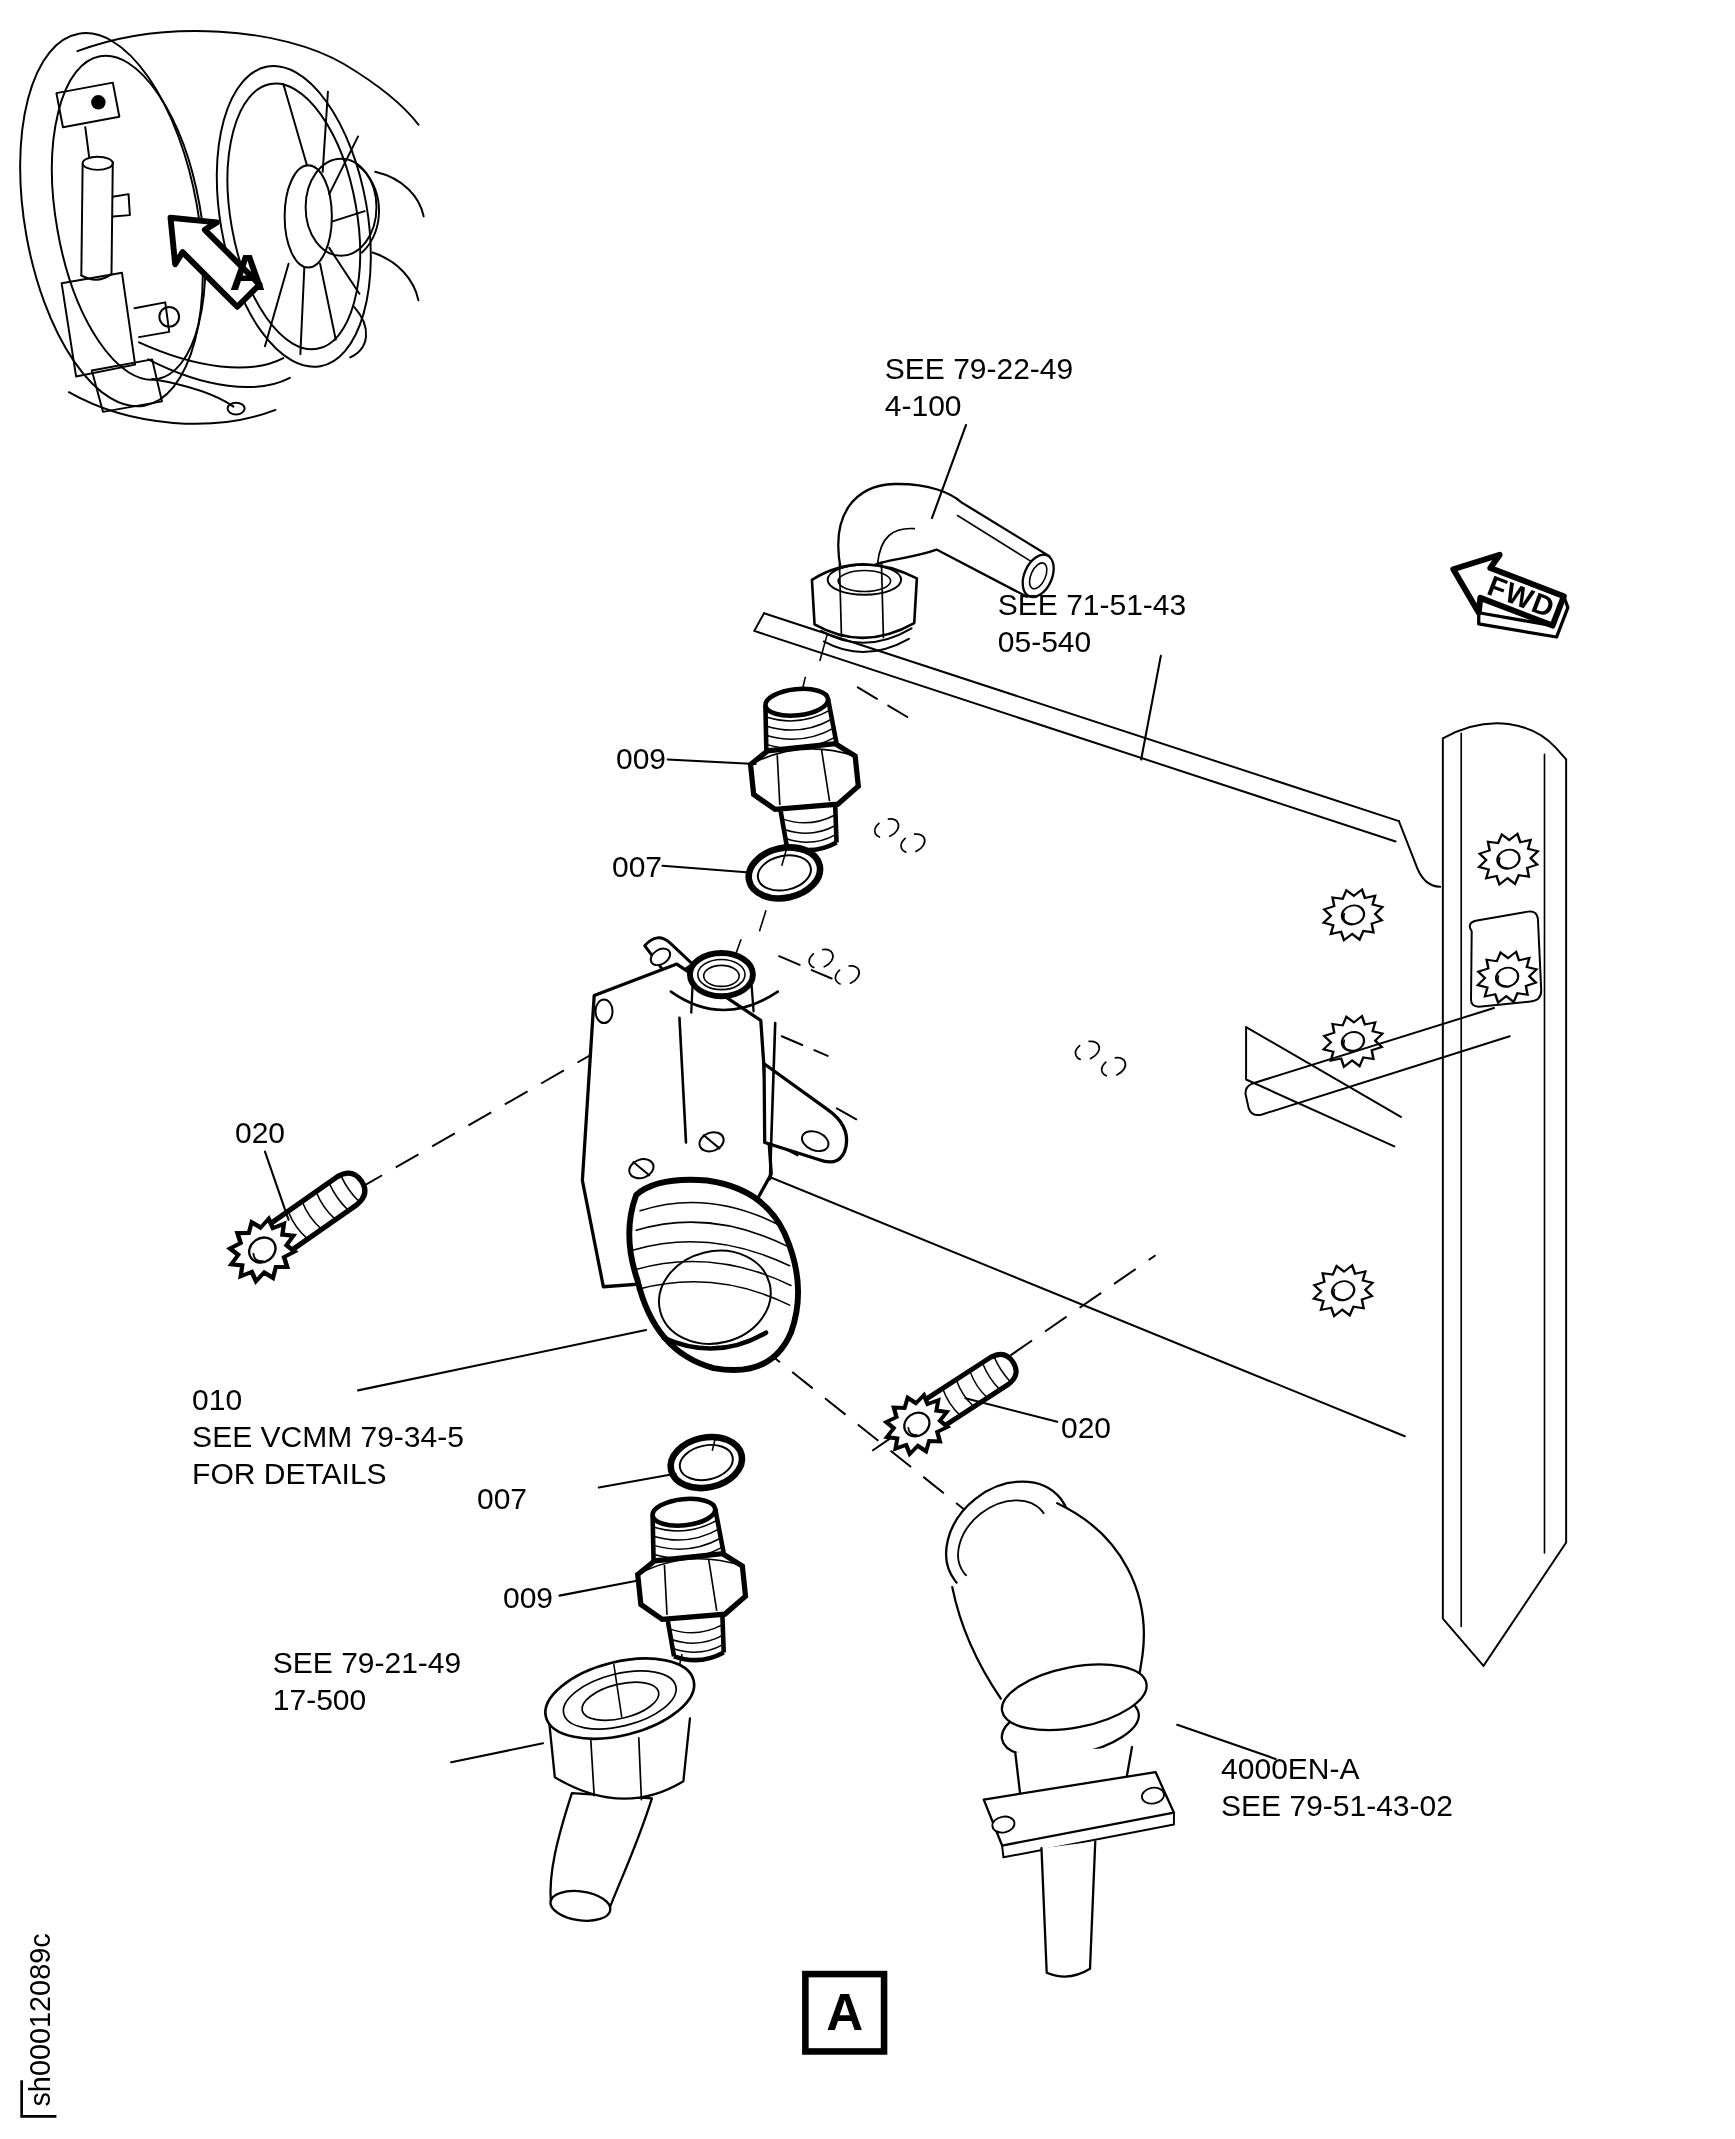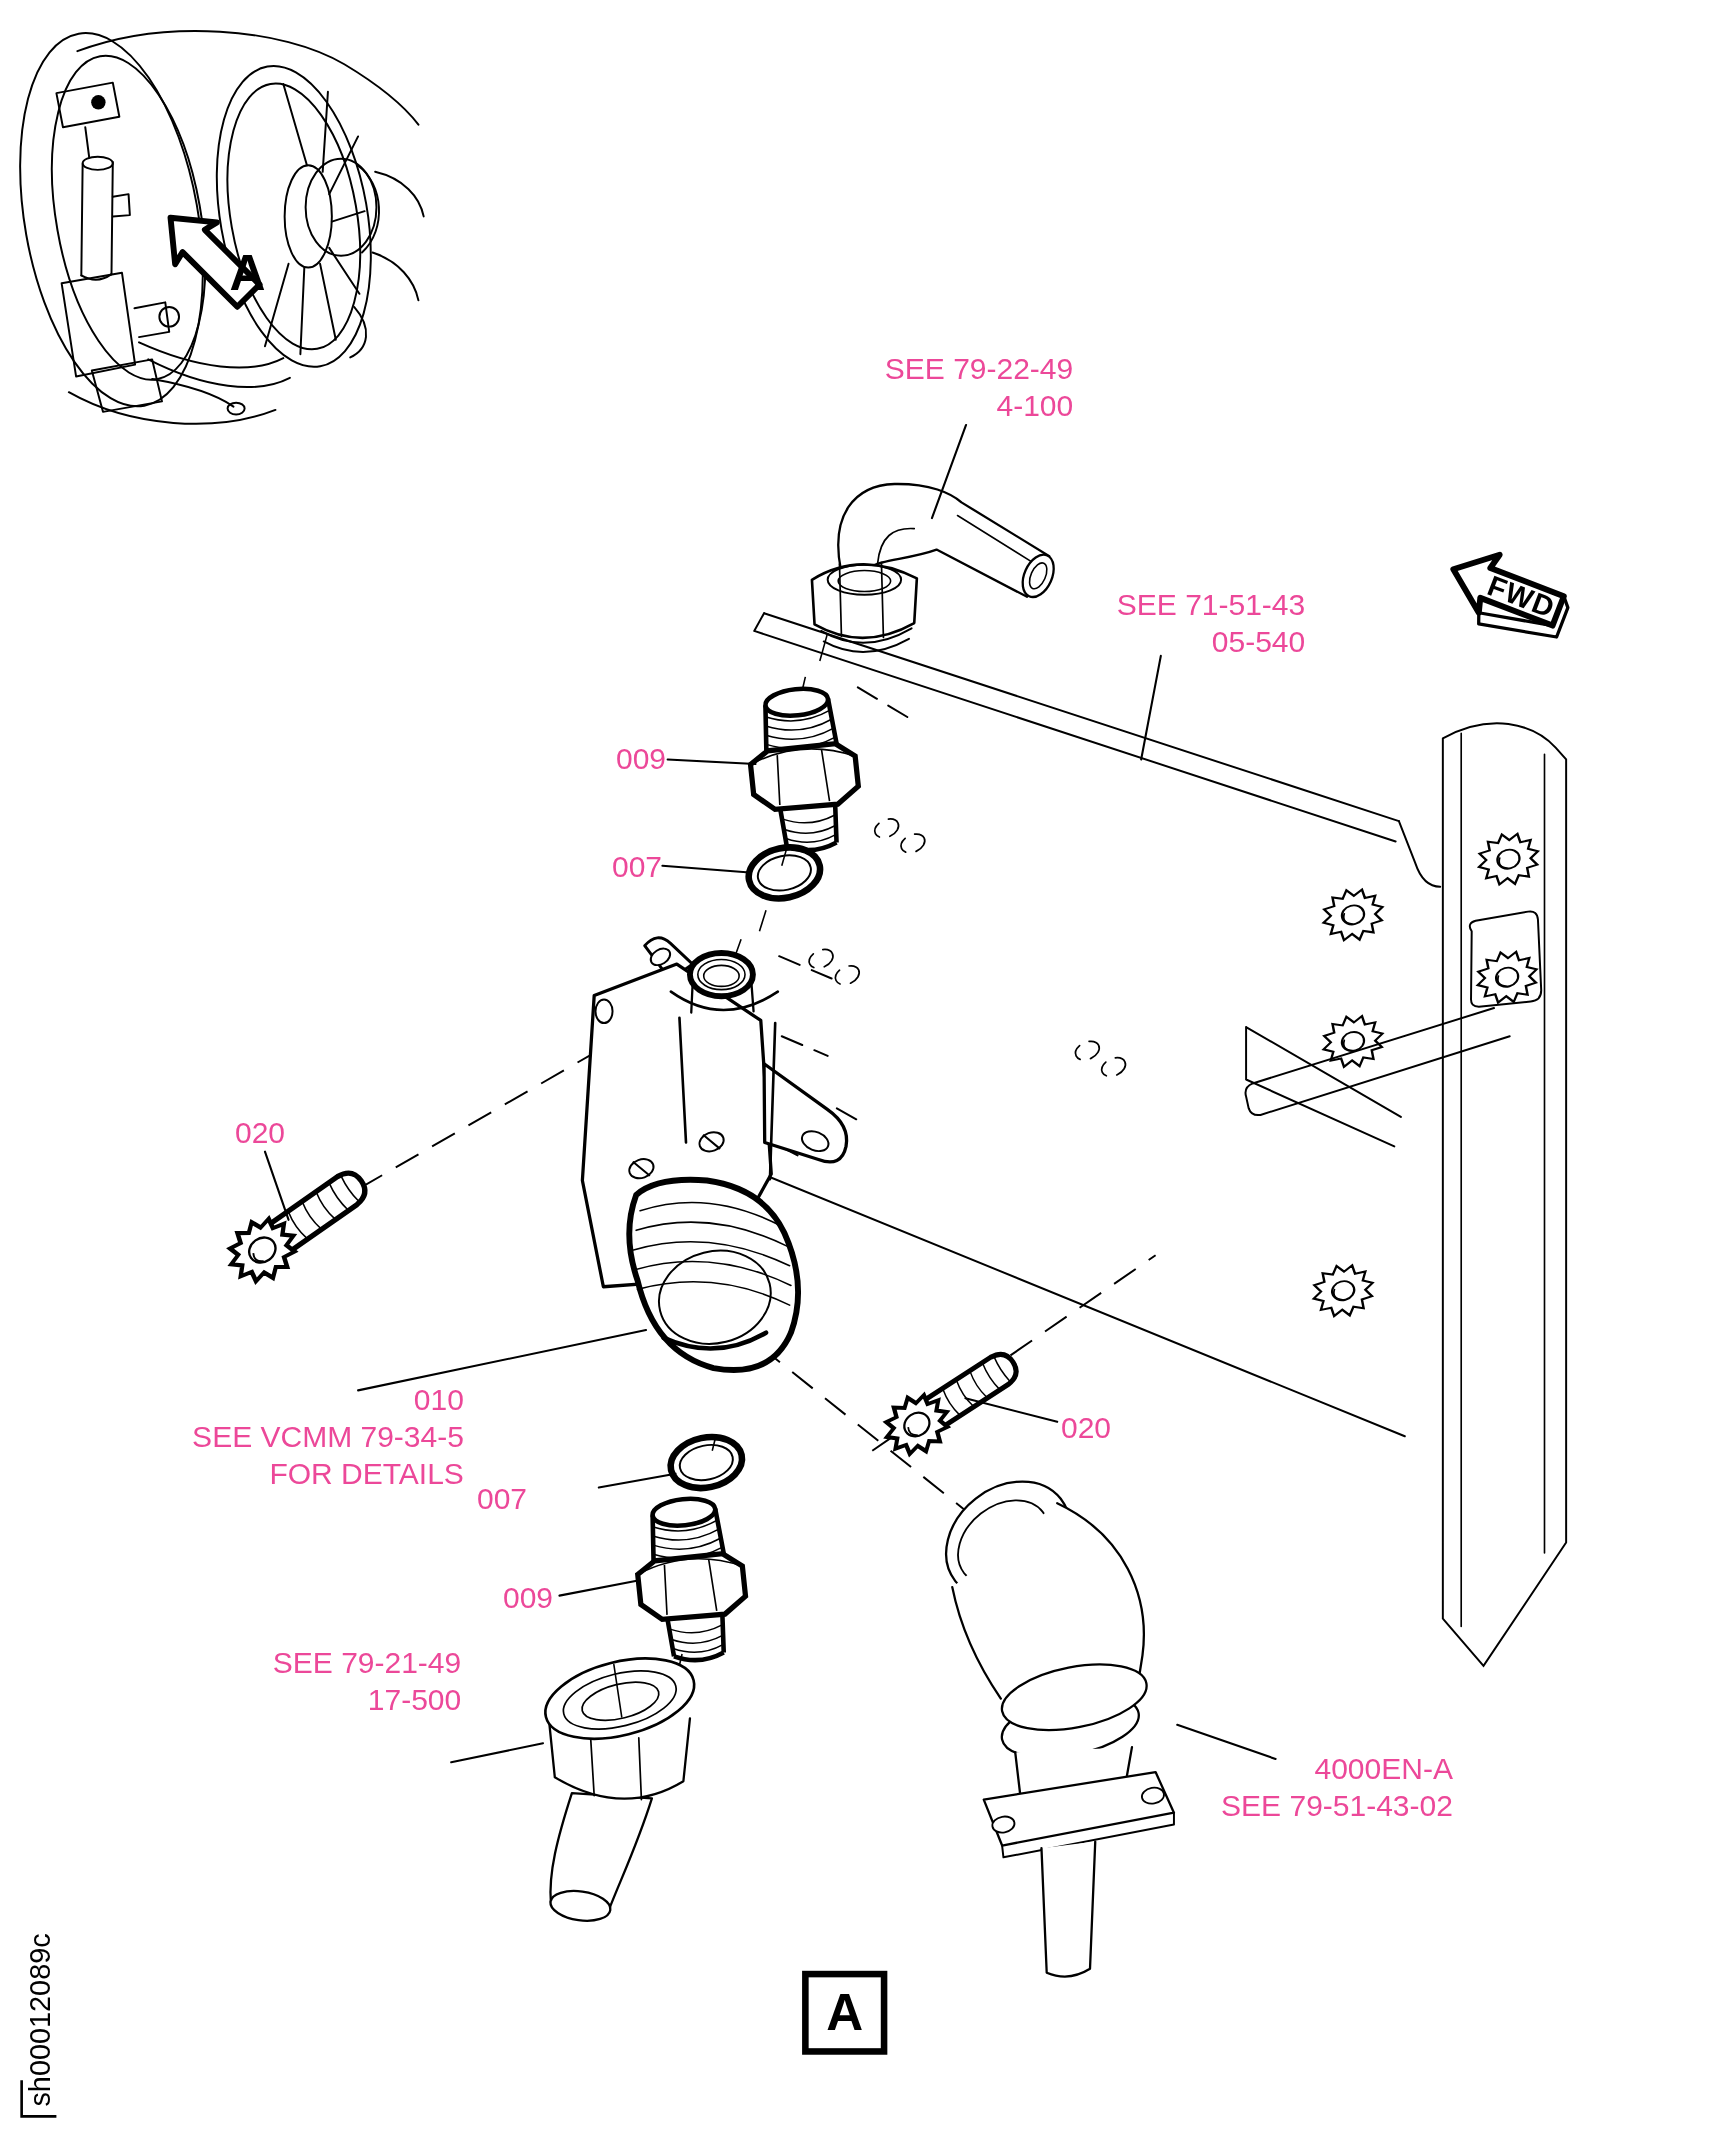--- a/index.html
+++ b/index.html
@@ -1,20 +1,20 @@
 <!DOCTYPE html>
 <html style="font-size:10.5px"><head>
 <meta charset="utf-8">
 <style>
   html,body{margin:0;padding:0;background:#fff;}
   #sheet{position:relative;width:1736px;height:2140px;background:#fff;overflow:hidden;
          font-family:"Liberation Sans",sans-serif;}
   #art{position:absolute;left:0;top:0;}
-  .callout{position:absolute;transform:translateX(-50%);text-align:right;
-           font-size:30px;line-height:37px;color:#ec4899;white-space:nowrap;
+  .callout{position:absolute;transform:translateX(-50%);text-align:left;
+           font-size:30px;line-height:37px;color:#000000;white-space:nowrap;
            font-family:"Liberation Sans",sans-serif;}
 </style>
 </head>
 <body>
 
 <div id="sheet">
 <svg id="art" width="1736" height="2140" viewBox="0 0 2647 3263">
   <defs>
     <g id="star12">
       <polygon points="30,0 21.3,5.7 26,15 15.6,15.6 15,26 5.7,21.3 0,30 -5.7,21.3 -15,26 -15.6,15.6 -26,15 -21.3,5.7 -30,0 -21.3,-5.7 -26,-15 -15.6,-15.6 -15,-26 -5.7,-21.3 0,-30 5.7,-21.3 15,-26 15.6,-15.6 26,-15 21.3,-5.7"></polygon>
@@ -253,21 +253,21 @@
     <path d="M33,3172 L33,3227 L86,3227" fill="none" stroke="#000" stroke-width="4"></path>
     <text transform="translate(76,3212) rotate(-90)" font-size="44" fill="#000">sh00012089c</text>
   </g>
 </svg>
 
 <div id="callout-layer">
       <div class="callout" style="left: 979px; top: 350px;">
         <div>SEE 79-22-49</div>
         <div>4-100</div>
       </div>
-      <div class="callout" style="left: 1211px; top: 586px;">
+      <div class="callout" style="left: 1092px; top: 586px;">
         <div>SEE 71-51-43</div>
         <div>05-540</div>
       </div>
       <div class="callout" style="left: 641px; top: 740px;">
         <div>009</div>
       </div>
       <div class="callout" style="left: 637px; top: 848px;">
         <div>007</div>
       </div>
       <div class="callout" style="left: 260px; top: 1114px;">

